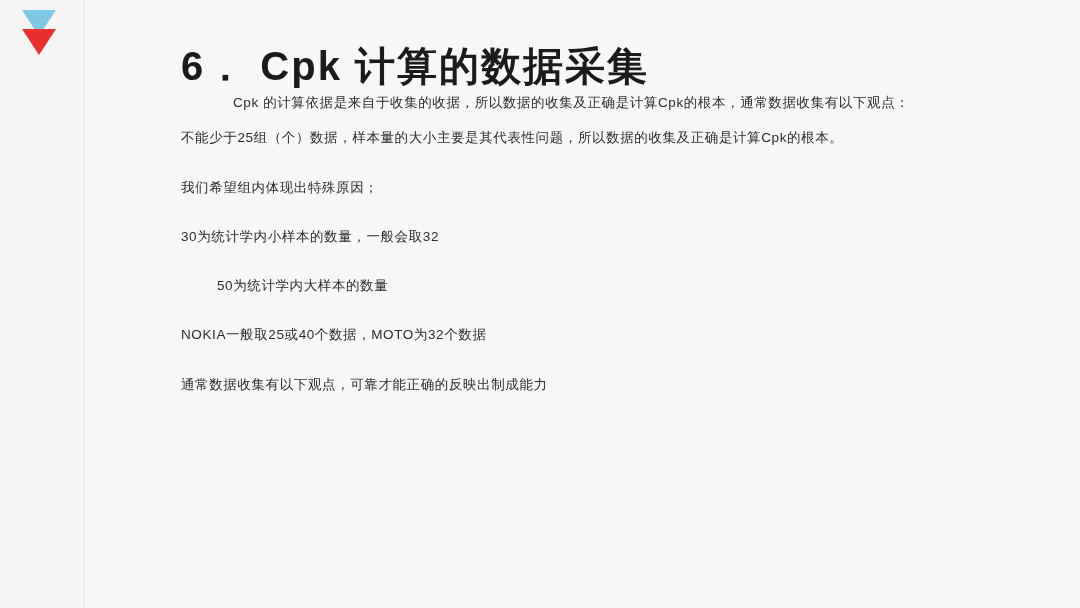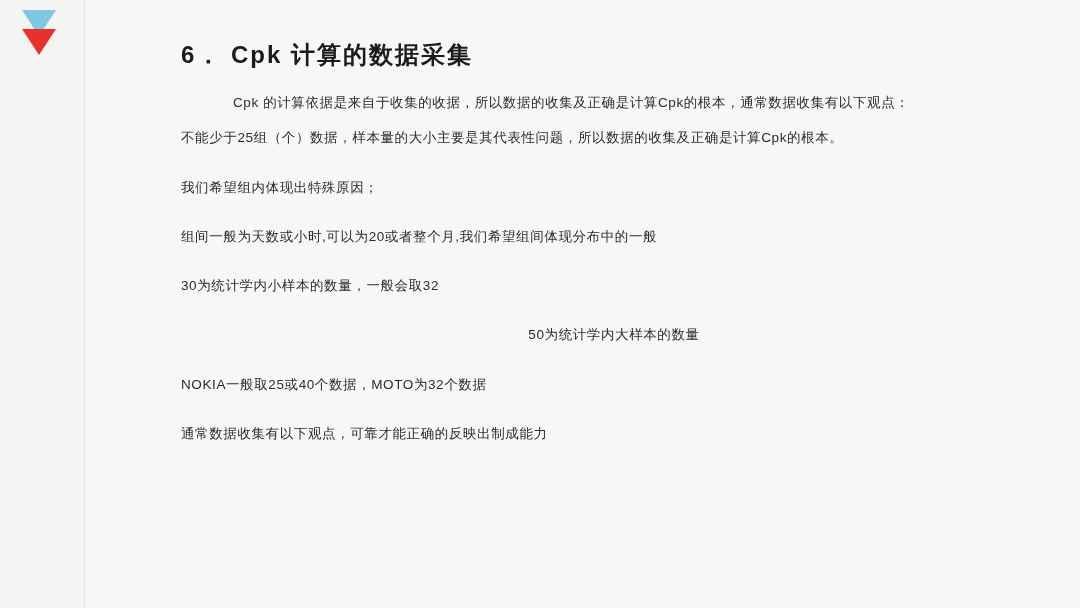--- a/index.html
+++ b/index.html
@@ -58,42 +58,42 @@
     position: absolute;
     left: 84px;
     top: 0;
     width: 996px;
     height: 608px;
   }
   .title {
     position: absolute;
     left: 97px;
     top: 39px;
-    font-size: 24px;
+    font-size: 40px;
     font-weight: bold;
     color: #1b1b1b;
     letter-spacing: 2px;
     white-space: nowrap;
   }
   .body-block {
     position: absolute;
     left: 97px;
     top: 93px;
     width: 830px;
   }
   .para {
     font-size: 13.5px;
     color: #2b2b2b;
     line-height: 1.5;
     letter-spacing: 0.6px;
     margin: 0 0 29px 0;
     white-space: nowrap;
   }
   .para.indent-1 { padding-left: 52px; }
-  .para.indent-2 { padding-left: 36px; text-align: center; }
+  .para.indent-2 { padding-left: 36px; }
   .para.lead { margin-bottom: 15px; }
   .footer-mark {
     position: absolute;
     right: 16px;
     bottom: 8px;
     font-size: 9px;
     color: #dcdcd8;
     letter-spacing: 1px;
   }
 </style>
@@ -109,21 +109,20 @@
     <div class="tri tri-red"></div>
   </div>
 
   <div class="content">
     <div class="title">6． Cpk 计算的数据采集</div>
 
     <div class="body-block">
       <p class="para lead indent-1">Cpk 的计算依据是来自于收集的收据，所以数据的收集及正确是计算Cpk的根本，通常数据收集有以下观点：</p>
       <p class="para">不能少于25组（个）数据，样本量的大小主要是其代表性问题，所以数据的收集及正确是计算Cpk的根本。</p>
       <p class="para">我们希望组内体现出特殊原因；</p>
-      <p class="para">组间一般为天数或小时,可以为20或者整个月,我们希望组间体现分布中的一般</p>
       <p class="para">30为统计学内小样本的数量，一般会取32</p>
       <p class="para indent-2">50为统计学内大样本的数量</p>
       <p class="para">NOKIA一般取25或40个数据，MOTO为32个数据</p>
       <p class="para">通常数据收集有以下观点，可靠才能正确的反映出制成能力</p>
     </div>
   </div>
 
   <div class="footer-mark"></div>
 </div>
 

